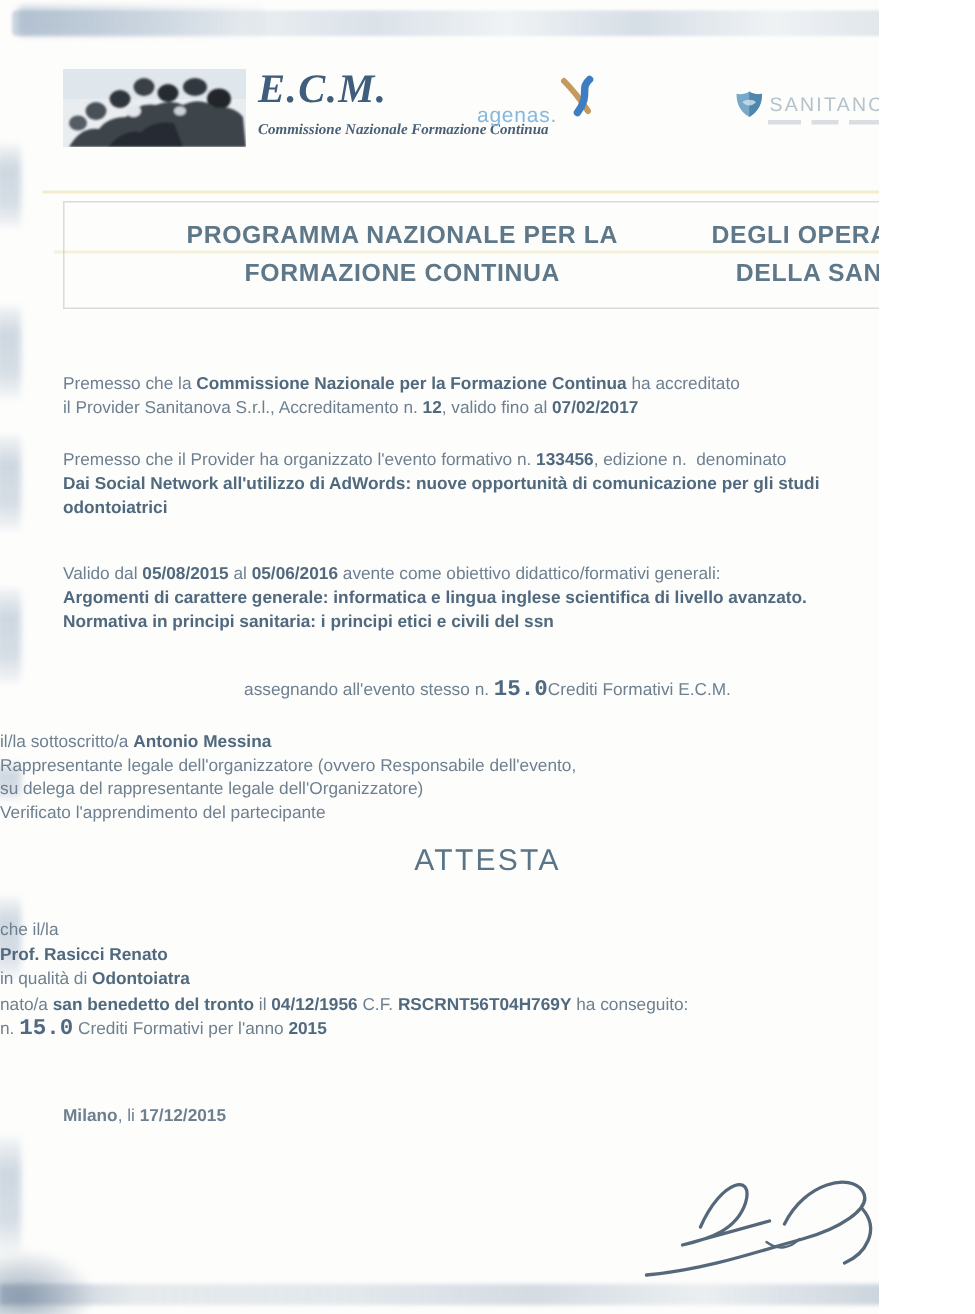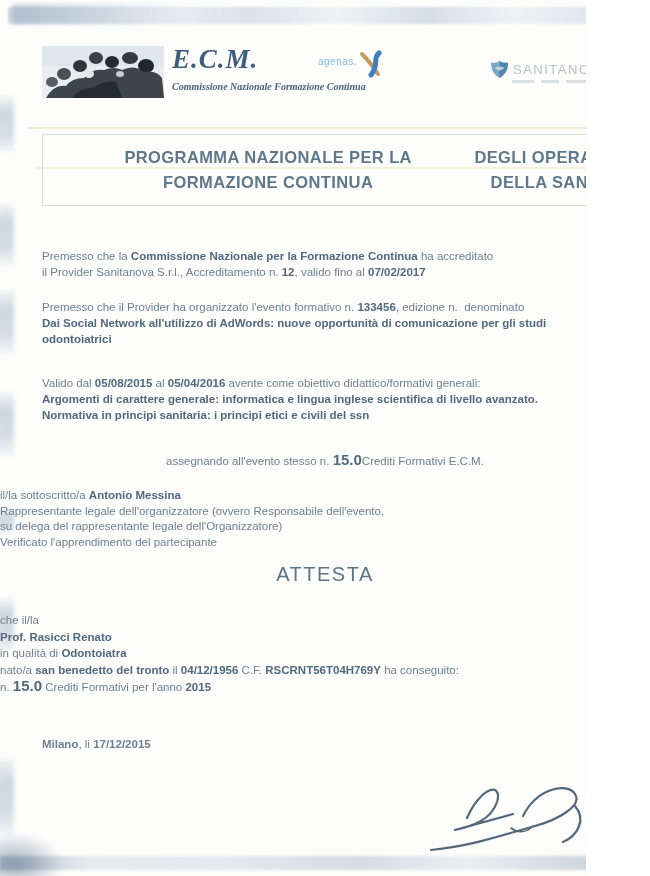--- a/index.html
+++ b/index.html
@@ -60,42 +60,42 @@
   .ecm-block{position:absolute;left:172px;top:44px;width:230px;}
   .ecm-title{
     font-family:"Liberation Serif", serif;font-style:italic;font-weight:bold;
     font-size:27px;color:#3f5e7c;letter-spacing:1px;
   }
   .ecm-sub{
     margin-top:6px;font-family:"Liberation Serif", serif;font-style:italic;font-weight:bold;
     font-size:10px;color:#4a6077;white-space:nowrap;
   }
   .agenas{position:absolute;left:318px;top:50px;display:flex;align-items:flex-start;}
-  .agenas-text{font-size:10px;color:#85b8dd;letter-spacing:.5px;margin-top:6px;}
+  .agenas-text{font-size:14px;color:#85b8dd;letter-spacing:.5px;margin-top:18px;}
   .agenas-x{margin-left:2px;}
   .sanitanova{position:absolute;left:490px;top:60px;display:flex;align-items:center;}
   .sanitanova-text{font-size:13px;color:#b6c2ca;letter-spacing:1.5px;margin-left:4px;}
   .sanitanova-tagline{position:absolute;left:512px;top:80px;display:flex;gap:7px;}
   .sanitanova-tagline span{display:block;height:3px;background:#d9dee2;}
   
   .title-box{
     position:absolute;left:42px;top:134px;width:570px;height:70px;
     border:1px solid rgba(185,193,190,.55);
     display:flex;flex-direction:row;justify-content:flex-start;align-items:center;
     text-align:center;
     padding-left:44px;
   }
   .title-line{
     font-size:16.5px;font-weight:bold;color:#5f7889;letter-spacing:.4px;line-height:25px;
   }
   
   .p{position:absolute;left:42px;width:578px;font-size:11.5px;line-height:16px;color:#6e8090;}
   .p b, .c b{color:#51697e;}
   .center{text-align:center;left:0;width:650px;}
-  .big{font-size:15px;font-weight:bold;color:#51697e;}
+  .big{font-size:15px;font-weight:bold;color:#51697e;font-family:Liberation Mono, monospace;}
   .attesta{
     position:absolute;left:0;top:563px;width:650px;text-align:center;
     font-size:20px;color:#5b7587;letter-spacing:1.5px;
   }
   .c{position:absolute;left:0;width:650px;font-size:11.5px;color:#6e8090;}
   .footer-date{position:absolute;left:42px;top:738px;font-size:11.5px;color:#6e8090;}
   
   .sig-block{
     position:absolute;left:428px;top:771px;width:184px;text-align:center;
     color:#6a7b88;
@@ -181,21 +181,21 @@
 
   <div class="title-box">
     <div class="title-line">PROGRAMMA NAZIONALE PER LA FORMAZIONE CONTINUA</div>
     <div class="title-line">DEGLI OPERATORI DELLA SANITÀ</div>
   </div>
 
   <p class="p" style="top:236px;"><span>Premesso che la </span><b>Commissione Nazionale per la Formazione Continua</b><span> ha accreditato</span><br><span>il Provider Sanitanova S.r.l., Accreditamento n. </span><b>12</b><span>, valido fino al </span><b>07/02/2017</b></p>
 
   <p class="p" style="top:287px;"><span>Premesso che il Provider ha organizzato l'evento formativo n. </span><b>133456</b><span>, edizione n.&nbsp; denominato</span><br><b style="display:inline-block;width:565px;">Dai Social Network all'utilizzo di AdWords: nuove opportunità di comunicazione per gli studi odontoiatrici</b></p>
 
-  <p class="p" style="top:363px;"><span>Valido dal </span><b>05/08/2015</b><span> al </span><b>05/04/2016</b><span> avente come obiettivo didattico/formativi generali:</span><br><b>Argomenti di carattere generale: informatica e lingua inglese scientifica di livello avanzato.</b><br><b>Normativa in principi sanitaria: i principi etici e civili del ssn</b></p>
+  <p class="p" style="top:363px;"><span>Valido dal </span><b>05/08/2015</b><span> al </span><b>05/06/2016</b><span> avente come obiettivo didattico/formativi generali:</span><br><b>Argomenti di carattere generale: informatica e lingua inglese scientifica di livello avanzato.</b><br><b>Normativa in principi sanitaria: i principi etici e civili del ssn</b></p>
 
   <p class="p center" style="top:440px;"><span>assegnando all'evento stesso n. </span><span class="big">15.0</span><span>Crediti Formativi E.C.M.</span></p>
 
   <div class="c" style="top:488px;line-height:15.5px;">
     <div><span>il/la sottoscritto/a </span><b>Antonio Messina</b></div>
     <div>Rappresentante legale dell'organizzatore (ovvero Responsabile dell'evento,</div>
     <div>su delega del rappresentante legale dell'Organizzatore)</div>
     <div>Verificato l'apprendimento del partecipante</div>
   </div>
 

